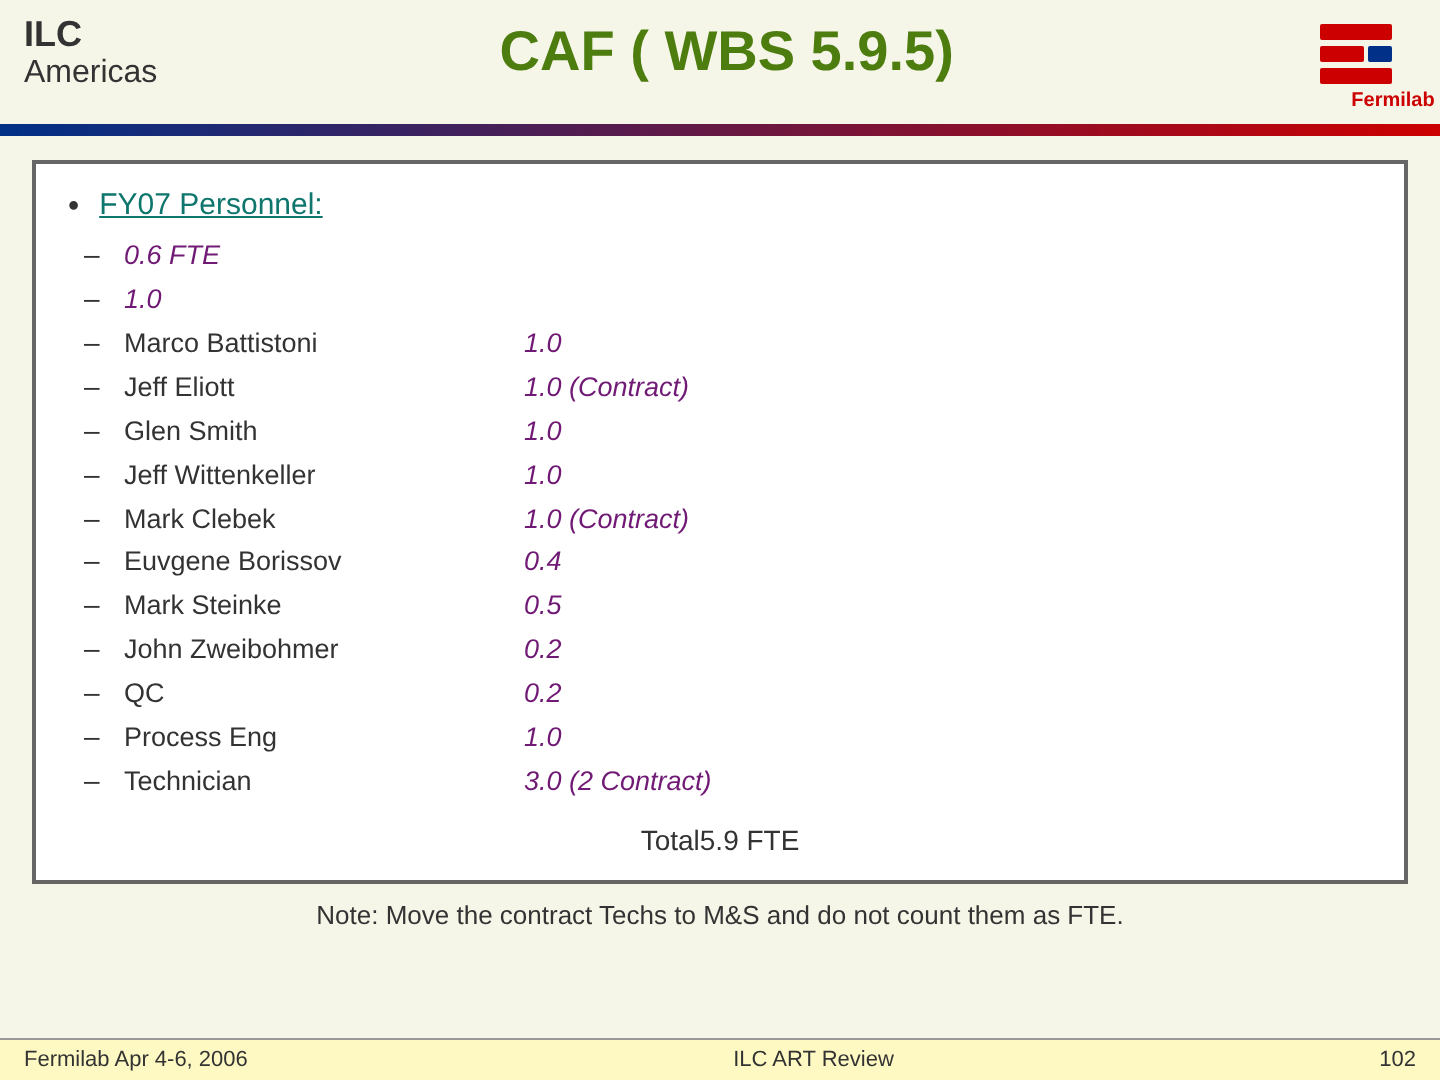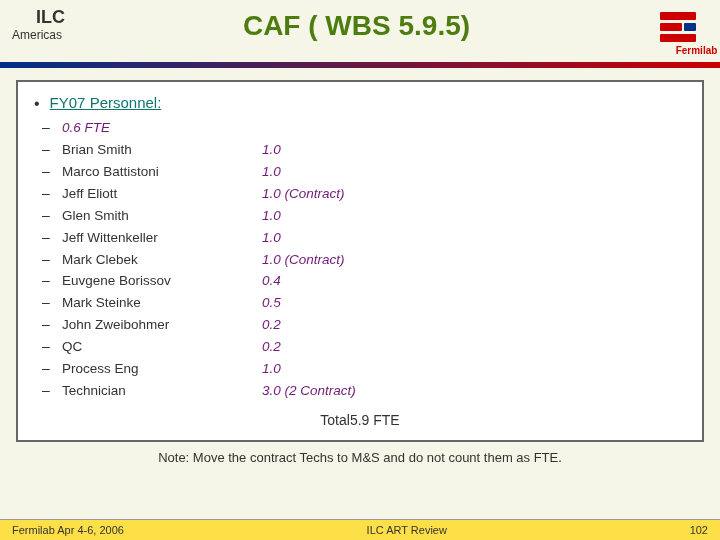--- a/index.html
+++ b/index.html
@@ -23,25 +23,24 @@
     .header-left {
       display: flex;
       flex-direction: column;
     }
 
     .ilc-title {
       font-size: 18px;
       font-weight: bold;
       color: #333;
       line-height: 1.1;
-      margin-left: 24px;
     }
 
     .ilc-sub {
-      font-size: 12px;
+      font-size: 16px;
       color: #333;
     }
 
     .main-title {
       font-size: 28px;
       font-weight: bold;
       color: #4d7c0f;
       flex: 1;
       text-align: center;
       padding-top: 2px;
@@ -162,21 +161,21 @@
     .footer {
       position: absolute;
       bottom: 0;
       left: 0;
       right: 0;
       display: flex;
       justify-content: space-between;
       align-items: center;
       padding: 4px 12px;
       border-top: 1px solid #999;
-      background: #fde047;
+      background: #fef9c3;
       font-size: 11px;
       color: #333;
     }
   </style>
 </head>
 <body>
 
 <div class="header">
   <div class="header-left">
     <span class="ilc-title">ILC</span>
@@ -205,21 +204,20 @@
       <span class="section-header">FY07 Personnel:</span>
     </div>
 
     <div class="personnel-table" id="personnel-table">
     <div class="personnel-row">
       <span class="dash">–</span>
       <span class="person-fte">0.6 FTE</span>
     </div>
         <div class="personnel-row">
       <span class="dash">–</span>
-      <span class="person-name">Brian Smith</span>
       <span class="person-fte">1.0</span>
     </div>
         <div class="personnel-row">
       <span class="dash">–</span>
       <span class="person-name">Marco Battistoni</span>
       <span class="person-fte">1.0</span>
     </div>
         <div class="personnel-row">
       <span class="dash">–</span>
       <span class="person-name">Jeff Eliott</span>

